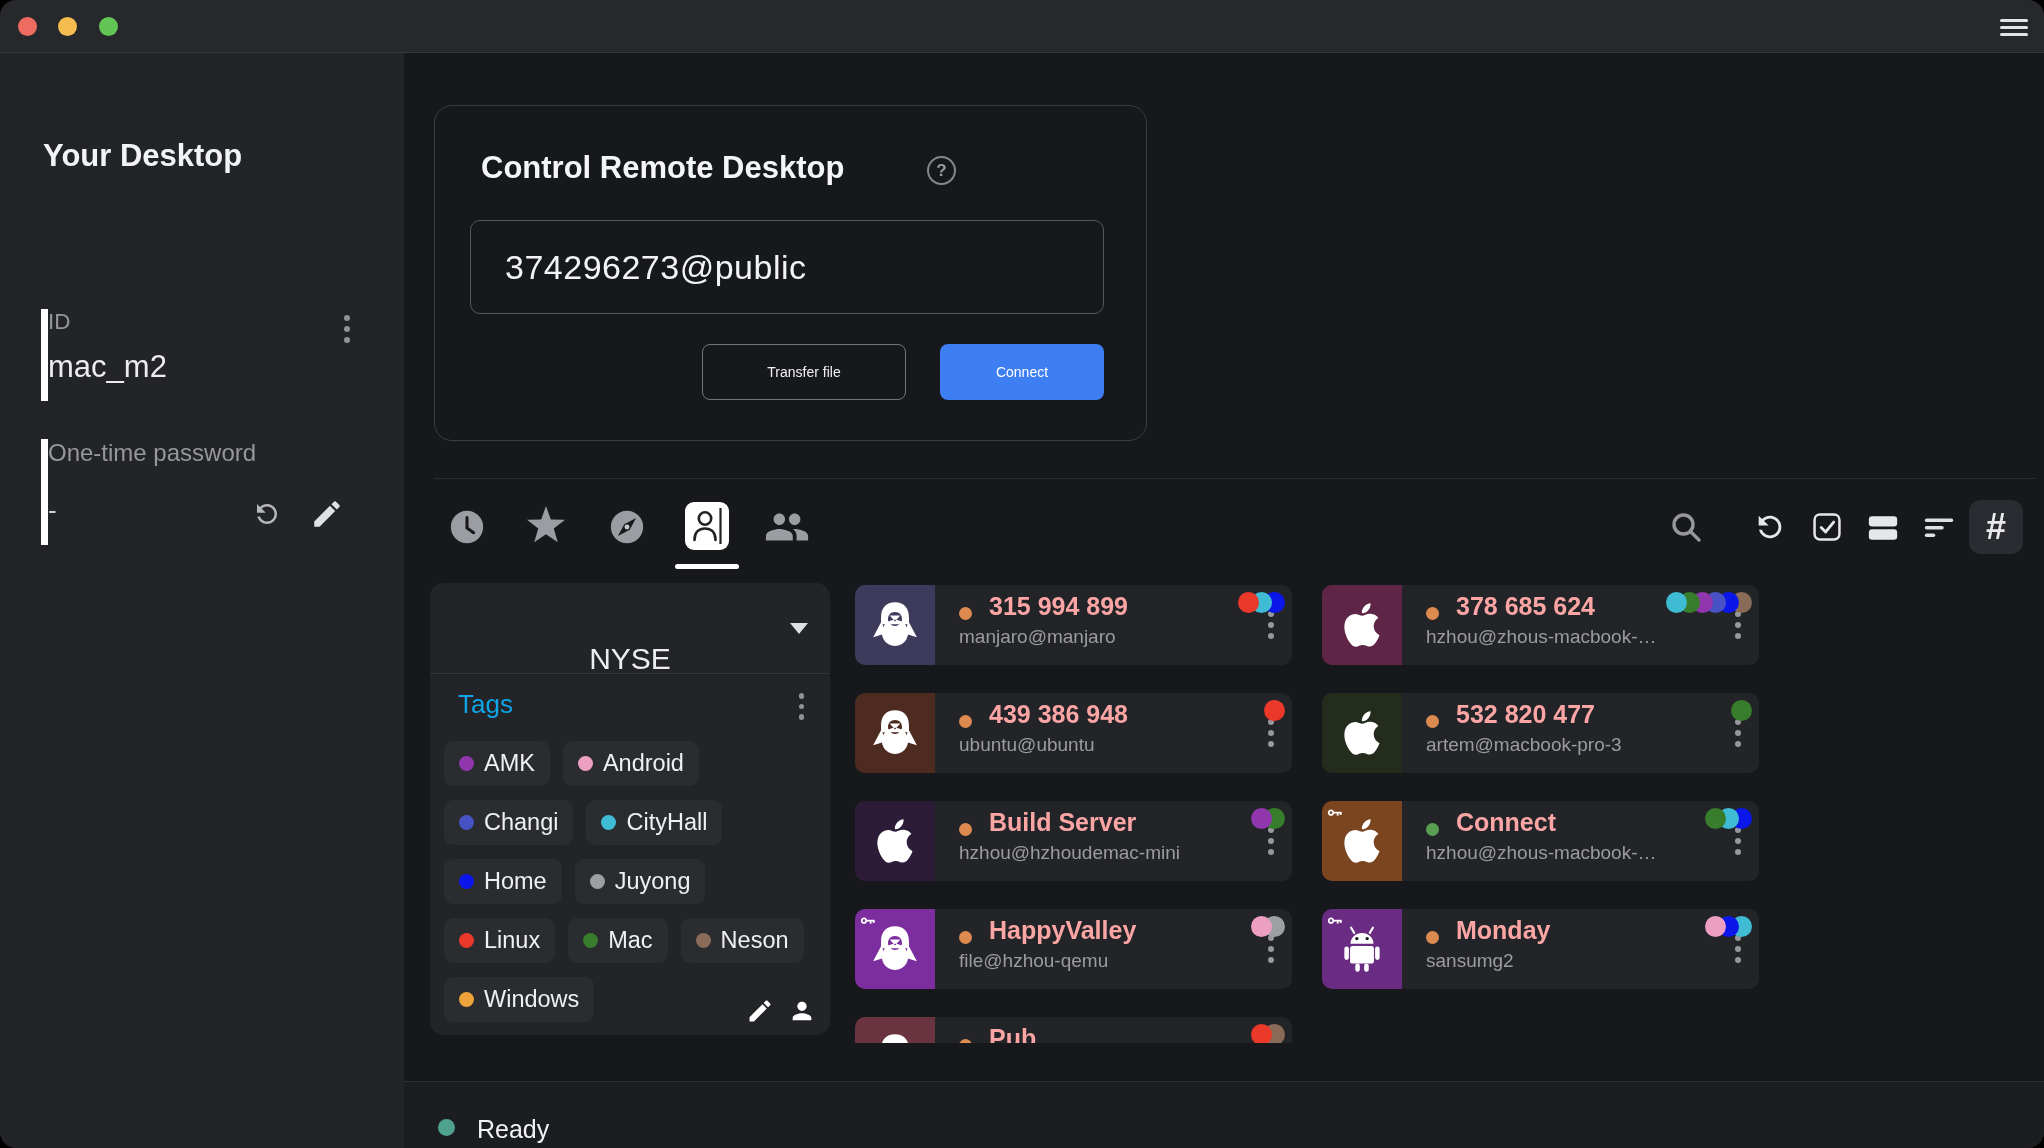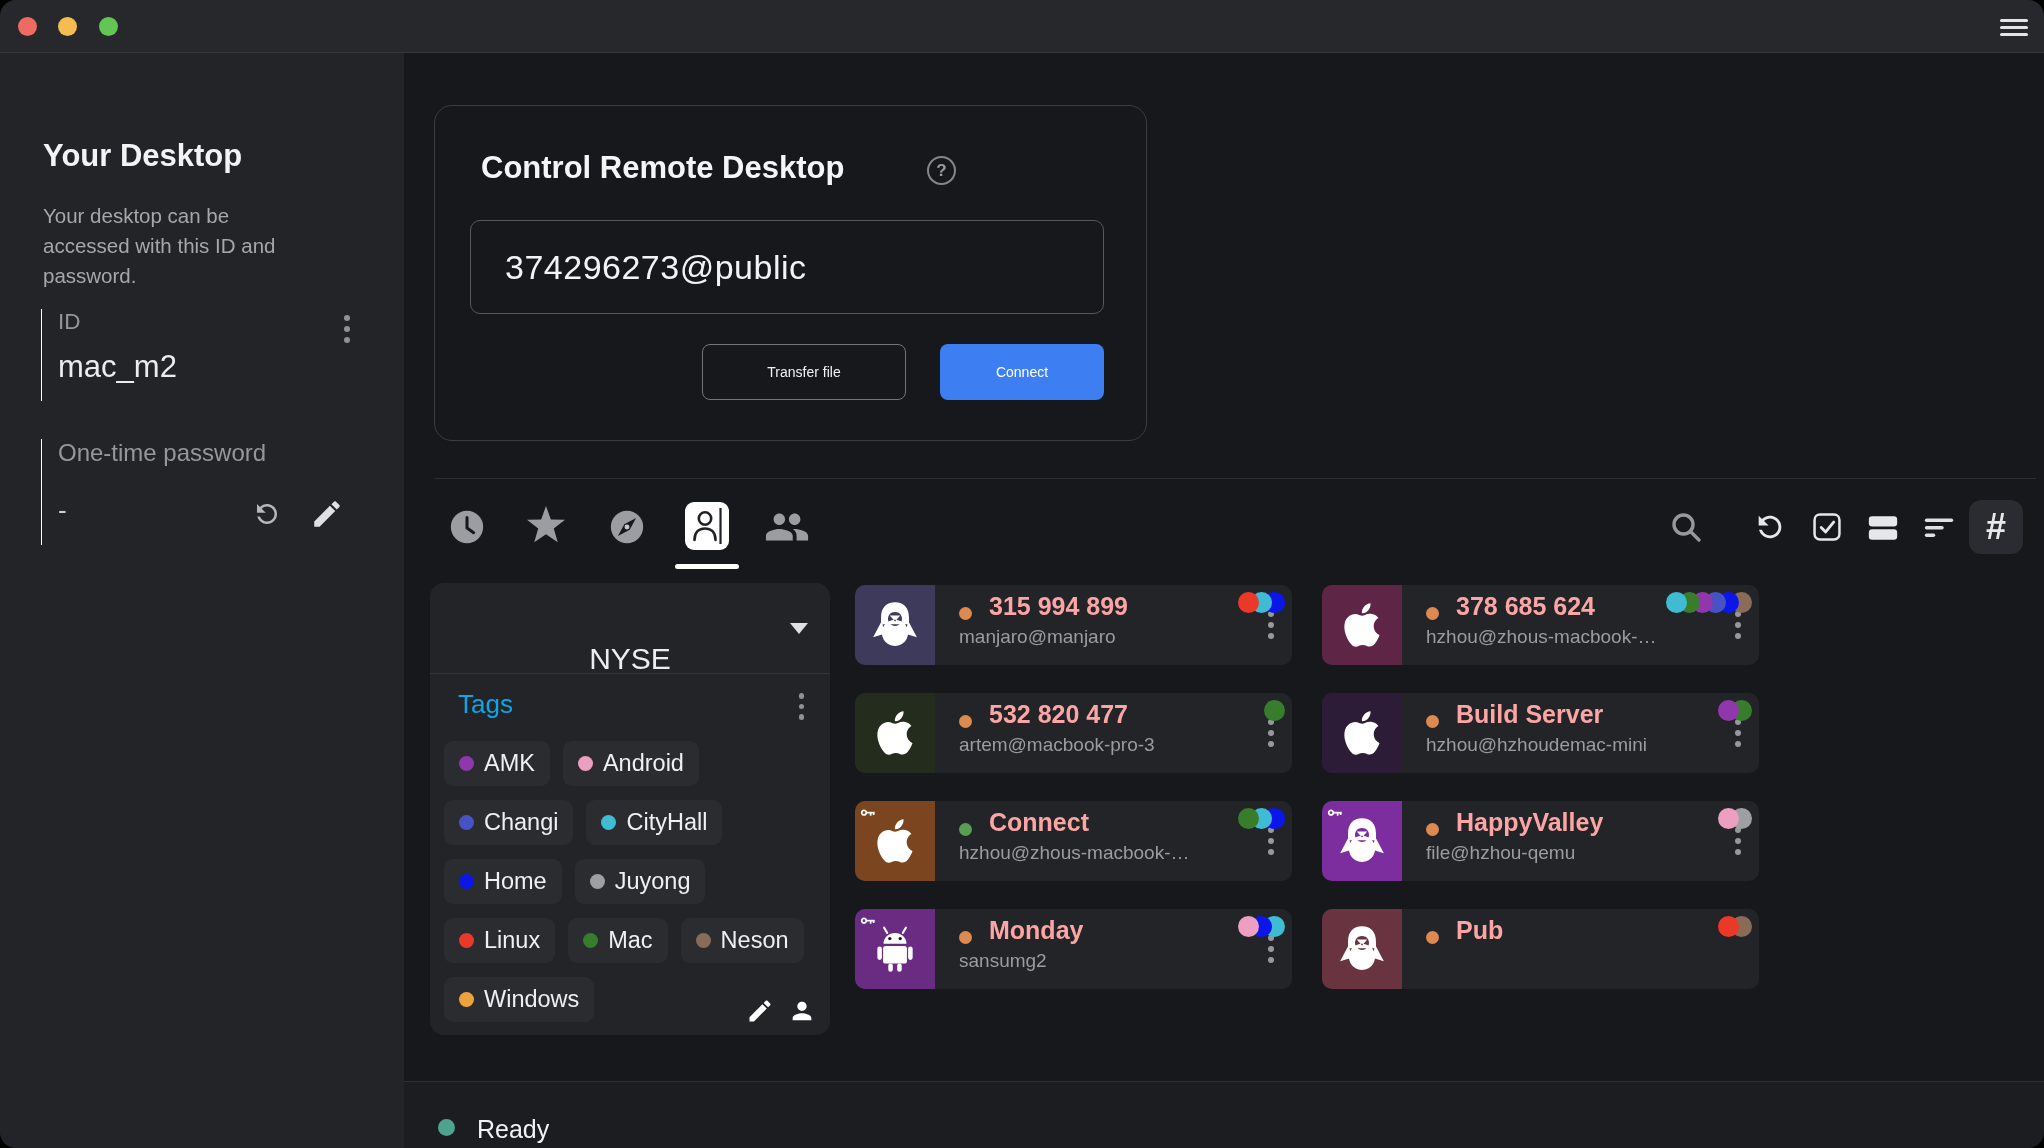--- a/index.html
+++ b/index.html
@@ -10,21 +10,21 @@
   #titlebar{left:0;top:0;width:2044px;height:53px;background:#27282c;border-bottom:1px solid #36373c;box-sizing:border-box;}
   .tl{top:17px;width:19px;height:19px;border-radius:50%;}
   .tl.red{left:18px;background:#ed6b60;} .tl.yellow{left:58px;background:#f5bd4f;} .tl.green{left:99px;background:#62c554;}
   #hamburger{right:16px;top:19px;width:28px;height:16px;cursor:pointer;}
   #hamburger i{display:block;height:2.5px;background:#e3e4e6;border-radius:2px;margin-bottom:4.5px;}
 
   
   #sidebar{left:0;top:53px;width:404px;height:1095px;background:#232428;}
   .sb-title{left:43px;top:85px;font-size:31px;font-weight:700;color:#f2f3f4;}
   .sb-desc{left:43px;top:148px;width:255px;font-size:20.5px;line-height:30px;color:#a6a7ab;}
-  .fieldblock{border-left:1px solid #ffffff;padding-left:16px;}
+  .fieldblock{border-left:7px solid #ffffff;}
   #id-block{left:41px;top:256px;height:92px;width:280px;}
   #pw-block{left:41px;top:386px;height:106px;width:280px;}
   .f-label{font-size:22.5px;color:#96979c;}
   #id-value{font-size:31px;color:#ececee;margin-top:14px;}
   #pw-label{font-size:24px;}
   #pw-value{font-size:26px;color:#cfd0d3;margin-top:28px;}
   .vdots{display:flex;flex-direction:column;gap:5px;cursor:pointer;}
   .vdots i{width:6px;height:6px;border-radius:50%;background:#919296;}
   #id-menu{left:344px;top:262px;}
   #pw-refresh{left:252px;top:446px;}
@@ -95,21 +95,20 @@
     <span class="abs tl green"></span>
     <div id="hamburger" class="abs">
         <i></i>
         <i></i>
         <i></i>
       </div>
   </div>
 
   <div id="sidebar" class="abs">
     <div class="abs sb-title">Your Desktop</div>
-    <div class="abs sb-desc">Your desktop can be accessed with this ID and password.</div>
 
     <div id="id-block" class="abs fieldblock">
       <div class="f-label">ID</div>
       <div id="id-value">mac_m2</div>
     </div>
     <div id="id-menu" class="abs vdots">
         <i></i>
         <i></i>
         <i></i>
       </div>
@@ -318,20 +317,43 @@
             <i style="background: rgb(11, 22, 232); z-index: 2;"></i>
             <i style="background: rgb(138, 107, 87); z-index: 1;"></i>
           </div>
     <div class="p-menu vdots">
             <i></i>
             <i></i>
             <i></i>
           </div>
   </div>
         <div class="peer">
+    <div class="tile" style="background: rgb(78, 43, 33);">
+            <svg width="56" height="56" viewBox="0 0 64 64">
+    <path fill="#fff" d="M16 31 L16 24 C16 12 22 6 32 6 C42 6 48 12 48 24 L48 31 Z
+      M26 21 L32 28 L38 21 Z
+      M32 26 a15 15 0 1 1 -0.02 0 Z
+      M32 33 a8 8 0 1 0 -0.02 0 Z"></path>
+    <polygon fill="#fff" points="17,27 7,46 20,42"></polygon>
+    <polygon fill="#fff" points="47,27 57,46 44,42"></polygon>
+  </svg>
+          </div>
+    <span class="p-status" style="background: rgb(221, 138, 81);"></span>
+    <div class="p-name">439 386 948</div>
+    <div class="p-sub">ubuntu@ubuntu</div>
+    <div class="tagdots">
+            <i style="background: rgb(234, 56, 41); z-index: 1;"></i>
+          </div>
+    <div class="p-menu vdots">
+            <i></i>
+            <i></i>
+            <i></i>
+          </div>
+  </div>
+        <div class="peer">
     <div class="tile" style="background: rgb(35, 44, 29);">
             <svg width="52" height="52" viewBox="0 0 24 24">
     <path fill="#fff" d="M18.71 19.5c-.83 1.24-1.71 2.45-3.05 2.47-1.34.03-1.77-.79-3.29-.79-1.53 0-2 .77-3.27.82-1.31.05-2.3-1.32-3.14-2.53C4.25 17 2.94 12.45 4.7 9.39c.87-1.52 2.43-2.48 4.12-2.51 1.28-.02 2.5.87 3.29.87.78 0 2.26-1.07 3.81-.91.65.03 2.47.26 3.64 1.98-.09.06-2.17 1.28-2.15 3.81.03 3.02 2.65 4.03 2.68 4.04-.03.07-.42 1.44-1.38 2.83M13 3.5c.73-.83 1.94-1.46 2.94-1.5.13 1.17-.34 2.35-1.04 3.19-.69.85-1.83 1.51-2.95 1.42-.15-1.15.41-2.35 1.05-3.11z"></path>
   </svg>
           </div>
     <span class="p-status" style="background: rgb(221, 138, 81);"></span>
     <div class="p-name">532 820 477</div>
     <div class="p-sub">artem@macbook-pro-3</div>
     <div class="tagdots">
             <i style="background: rgb(55, 125, 43); z-index: 1;"></i>

